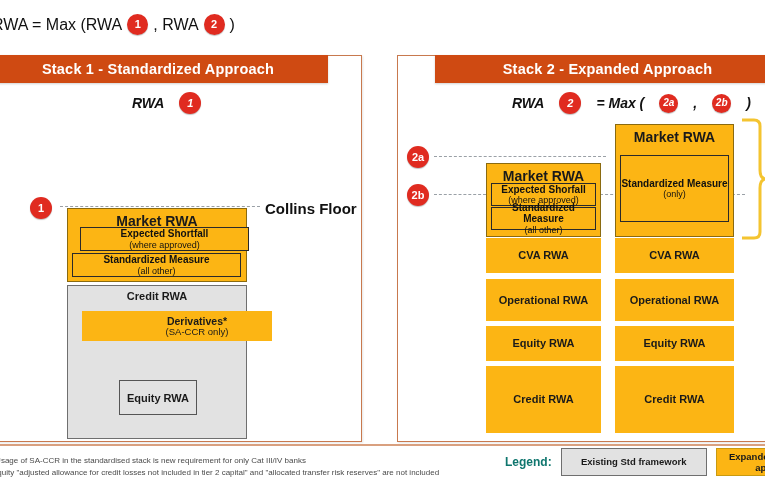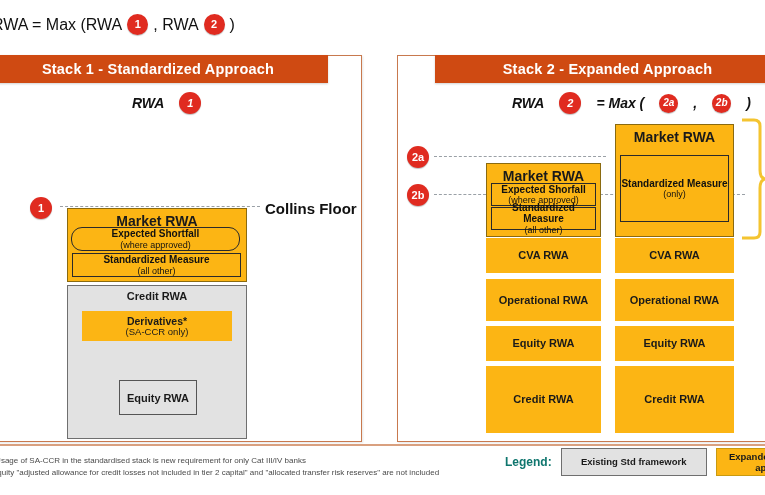--- a/index.html
+++ b/index.html
@@ -146,33 +146,33 @@
     <span class="badge lg">1</span>
   </div>
 
   <span class="badge lg free" style="left:30px;top:197px;">1</span>
   <div class="dash-h" style="left:60px;top:206px;width:200px;"></div>
   <div class="collins-label" style="left:265px;top:200px;">Collins Floor</div>
 
   <div class="obox hdr" style="left:67px;top:208px;width:178px;height:68px;">
     <span class="grp-title">Market RWA</span>
   </div>
-  <div class="inner-o" style="left:71px;top:227px;width:167px;height:22px;border-radius:11px;">
+  <div class="inner-o" style="left:80px;top:227px;width:167px;height:22px;">
     <span>Expected Shortfall</span>
     <span class="sub">(where approved)</span>
   </div>
   <div class="inner-o" style="left:72px;top:253px;width:167px;height:22px;">
     <span>Standardized Measure</span>
     <span class="sub">(all other)</span>
   </div>
 
   <div class="gbox" style="left:67px;top:285px;width:178px;height:148px;">
     <span>Credit RWA</span>
   </div>
-  <div class="obox plain" style="left:82px;top:311px;width:148px;height:28px;background:#fcb514;border:1px solid #fcb514;">
+  <div class="obox plain" style="left:82px;top:311px;width:148px;height:28px;background:#fcb514;border:1px solid #fcb514;padding-left:40px;">
     <span>Derivatives*</span>
     <span class="sub">(SA-CCR only)</span>
   </div>
   <div class="gbox3" style="left:119px;top:380px;width:76px;height:33px;">
     <span>Equity RWA</span>
   </div>
 
   <div class="frame" style="left:397px;top:55px;width:380px;height:385px;"></div>
 
   <div class="stack-header" style="left:435px;top:55px;width:345px;height:28px;">

